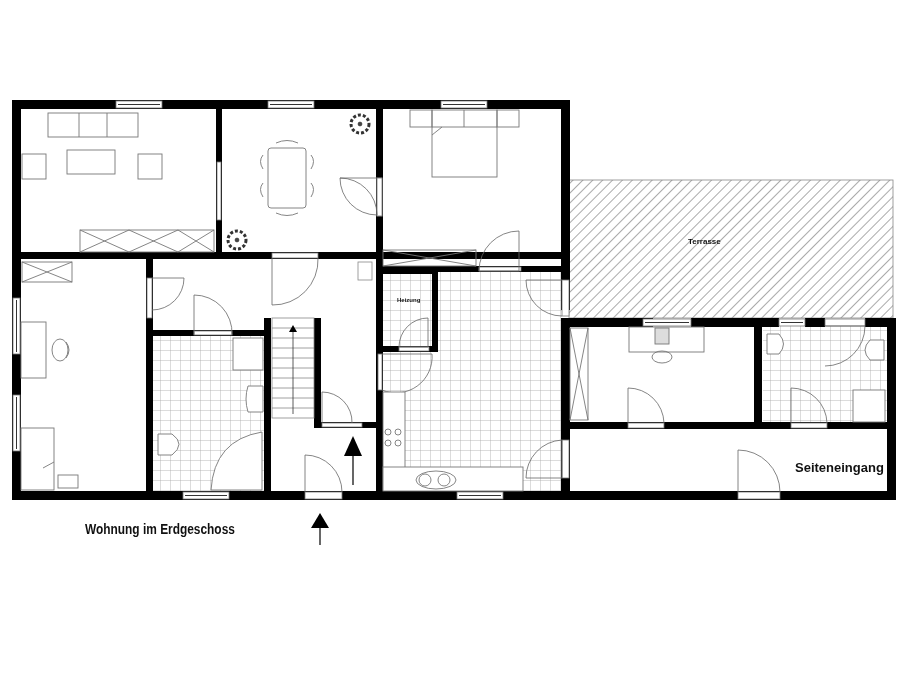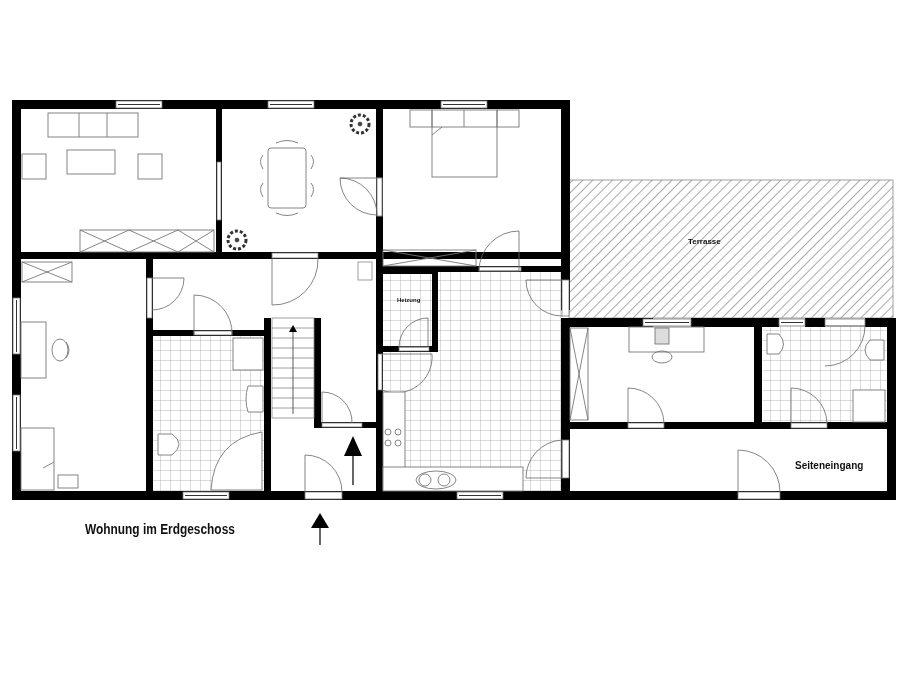--- a/index.html
+++ b/index.html
@@ -2,21 +2,21 @@
 <html><head>
 <meta charset="utf-8">
 <style>
   html, body { margin:0; padding:0; background:#ffffff; }
   body { width:920px; height:690px; position:relative; overflow:hidden; font-family:"Liberation Sans", sans-serif; }
   #plan { position:absolute; left:0; top:0; width:920px; height:690px; }
   .lbl { position:absolute; font-family:"Liberation Sans", sans-serif; font-weight:bold; color:#111; white-space:nowrap; }
   .title { left:85px; top:521px; font-size:14px; transform:scaleX(0.85); transform-origin:left top; }
   .terrasse { left:688px; top:237px; font-size:8px;text-align:right; }
   .heizung { left:397px; top:297px; font-size:6px; }
-  .seiten { left:795px; top:460px; font-size:10px; }
+  .seiten { left:795px; top:460px; font-size:13px; }
 </style>
 </head>
 <body>
 
 <svg id="plan" viewBox="0 0 920 690" xmlns="http://www.w3.org/2000/svg">
   <defs>
     <pattern id="tiles" width="10" height="10" patternUnits="userSpaceOnUse">
       <path d="M10 0 L0 0 0 10" fill="none" stroke="#a8a8a8" stroke-width="0.8"></path>
     </pattern>
     <pattern id="hatch" width="7" height="7" patternUnits="userSpaceOnUse" patternTransform="rotate(45)">

